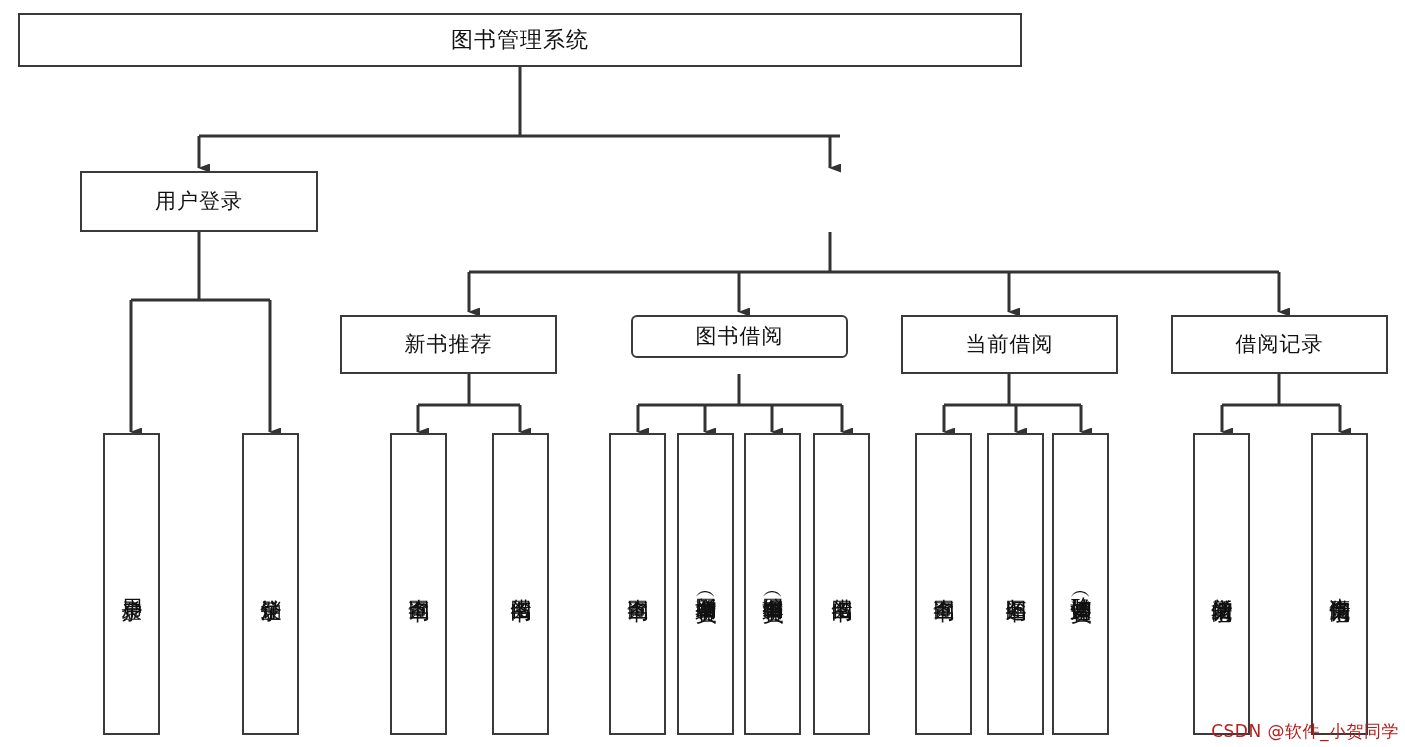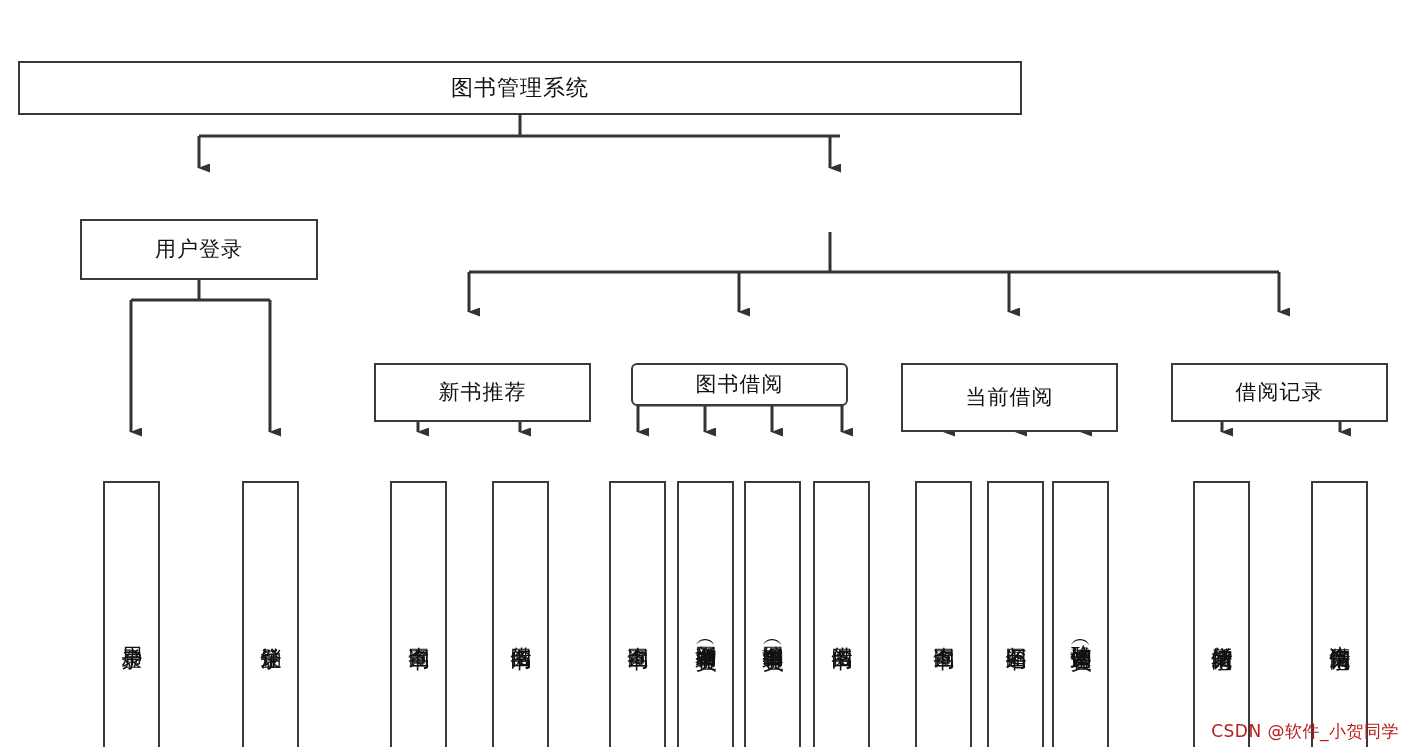--- a/index.html
+++ b/index.html
@@ -25,21 +25,20 @@
   .node{
     position:absolute;
     box-sizing:border-box;
     background:#ffffff;
     border:2.5px solid #3a3a3a;
     display:flex;
     align-items:center;
     justify-content:center;
     text-align:center;
     z-index:2;
-    margin-top:48px;
   }
   .node.h{
     font-size:21px;
     line-height:1.1;
     letter-spacing:1px;
   }
   .node.v{
     font-size:21px;
     line-height:1.18;
     letter-spacing:1px;
@@ -125,27 +124,27 @@
   </svg>
 
   <div class="node h root" style="left:18px;top:13px;width:1004px;height:54px;">
     <span>图书管理系统</span>
   </div>
 
   <div class="node h" style="left:80px;top:171px;width:238px;height:61px;">
     <span>用户登录</span>
   </div>
 
-  <div class="node h" style="left:374px;top:315px;width:217px;height:59px;">
+  <div class="node h" style="left:340px;top:315px;width:217px;height:59px;">
     <span>新书推荐</span>
   </div>
   <div class="node h" style="left:631px;top:315px;width:217px;height:43px;border-radius:6px;">
     <span>图书借阅</span>
   </div>
-  <div class="node h" style="left:901px;top:315px;width:217px;height:69px;">
+  <div class="node h" style="left:901px;top:315px;width:217px;height:59px;">
     <span>当前借阅</span>
   </div>
   <div class="node h" style="left:1171px;top:315px;width:217px;height:59px;">
     <span>借阅记录</span>
   </div>
 
   <div class="node v" style="left:103px;top:433px;width:57px;height:302px;">
     <span class="vtxt">用户登录</span>
   </div>
   <div class="node v" style="left:242px;top:433px;width:57px;height:302px;">

